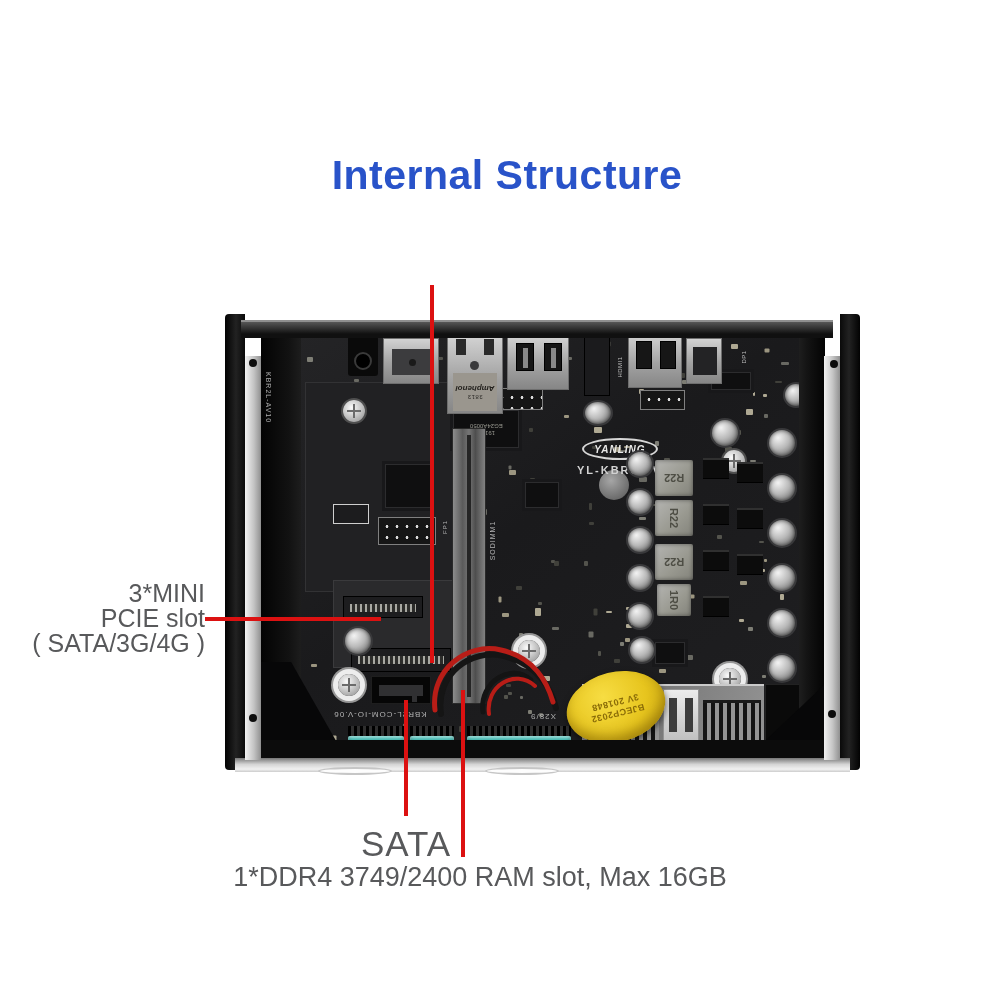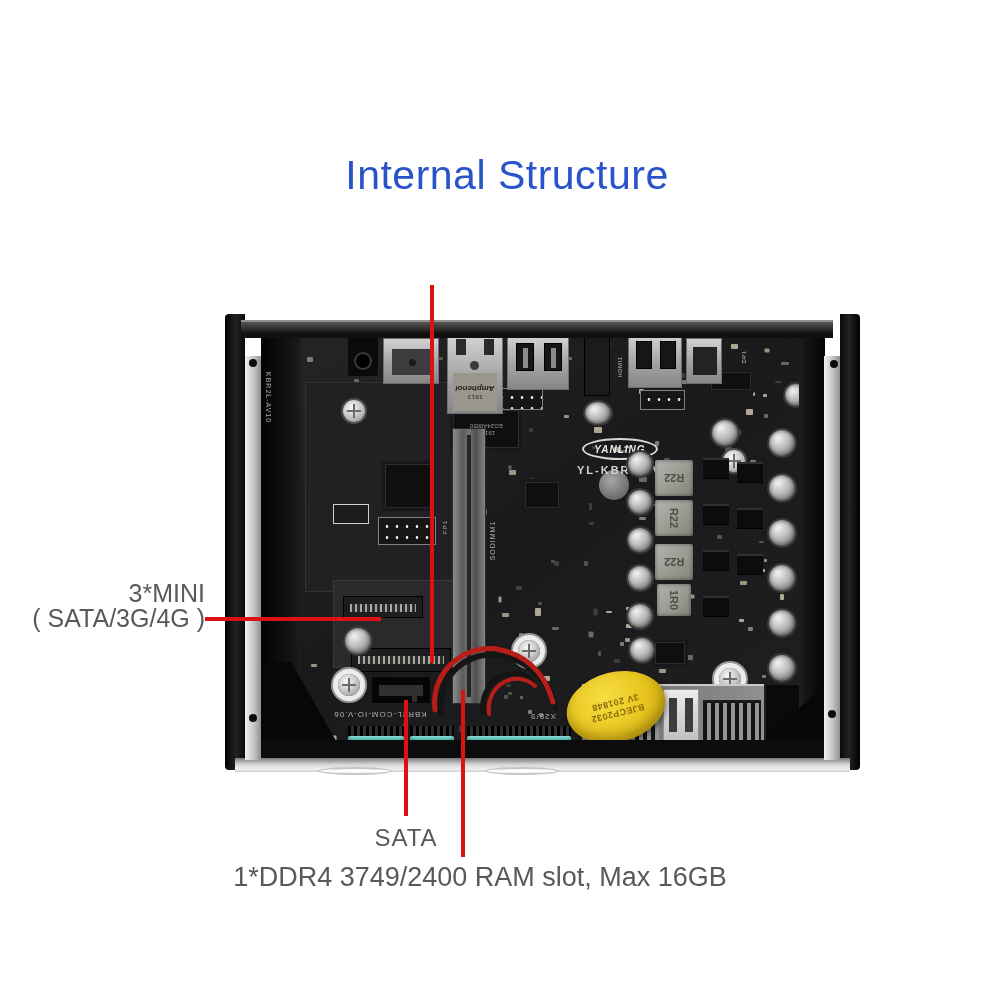--- a/index.html
+++ b/index.html
@@ -4,27 +4,27 @@
 <style>
   :root{
     --title-blue:#2953c9; --label-gray:#58595b; --annotation-red:#dc1111;
     --battery-yellow:#edc81f; --connector-teal:#2f9e98;
   }
   *{margin:0;padding:0;box-sizing:border-box;}
   body{background:#ffffff;font-family:"Liberation Sans",sans-serif;}
   .page{position:relative;width:1000px;height:1000px;background:#fff;overflow:hidden;}
 
   .title{position:absolute;left:0;right:0;top:152px;padding-left:14px;text-align:center;
-    font-size:41px;font-weight:normal;letter-spacing:.5px;color:var(--title-blue);}
+    font-size:41px;font-weight:bold;letter-spacing:.5px;color:var(--title-blue);}
   .subtitle{position:absolute;left:0;right:0;top:241px;text-align:center;
     font-size:27px;color:var(--label-gray);}
   .left-label{position:absolute;left:0;top:581px;width:205px;text-align:right;
     font-size:25px;line-height:25px;color:var(--label-gray);}
   .sata-label{position:absolute;left:330px;top:824px;width:152px;text-align:center;
-    font-size:24px;color:var(--label-gray);letter-spacing:1px;}
+    font-size:35px;color:var(--label-gray);letter-spacing:1px;}
   .ram-label{position:absolute;left:0;width:960px;top:862px;text-align:center;
     font-size:27px;color:var(--label-gray);}
 
   .redline{position:absolute;background:var(--annotation-red);z-index:20;}
 
   
   .photo{position:absolute;left:225px;top:312px;width:635px;height:460px;}
   .abs{position:absolute;}
   .outer-left{left:0;top:2px;width:20px;height:456px;border-radius:4px 0 0 4px;
     background:linear-gradient(90deg,#020202,#222 55%,#0a0a0a);}
@@ -99,20 +99,21 @@
 </style>
 </head>
 <body>
 
 <div class="page">
 
   <div class="title">Internal Structure</div>
 
   <div class="left-label">
     <div>3*MINI</div>
+    <div>PCIE slot</div>
     <div>( SATA/3G/4G )</div>
   </div>
   <div class="sata-label">SATA</div>
   <div class="ram-label">1*DDR4 3749/2400 RAM slot, Max 16GB</div>
 
   <div class="redline" style="left:430px;top:285px;width:4px;height:378px;"></div>
   <div class="redline" style="left:205px;top:617px;width:176px;height:4px;"></div>
   <div class="redline" style="left:404px;top:700px;width:4px;height:116px;"></div>
   <div class="redline" style="left:461px;top:690px;width:4px;height:167px;"></div>
 

